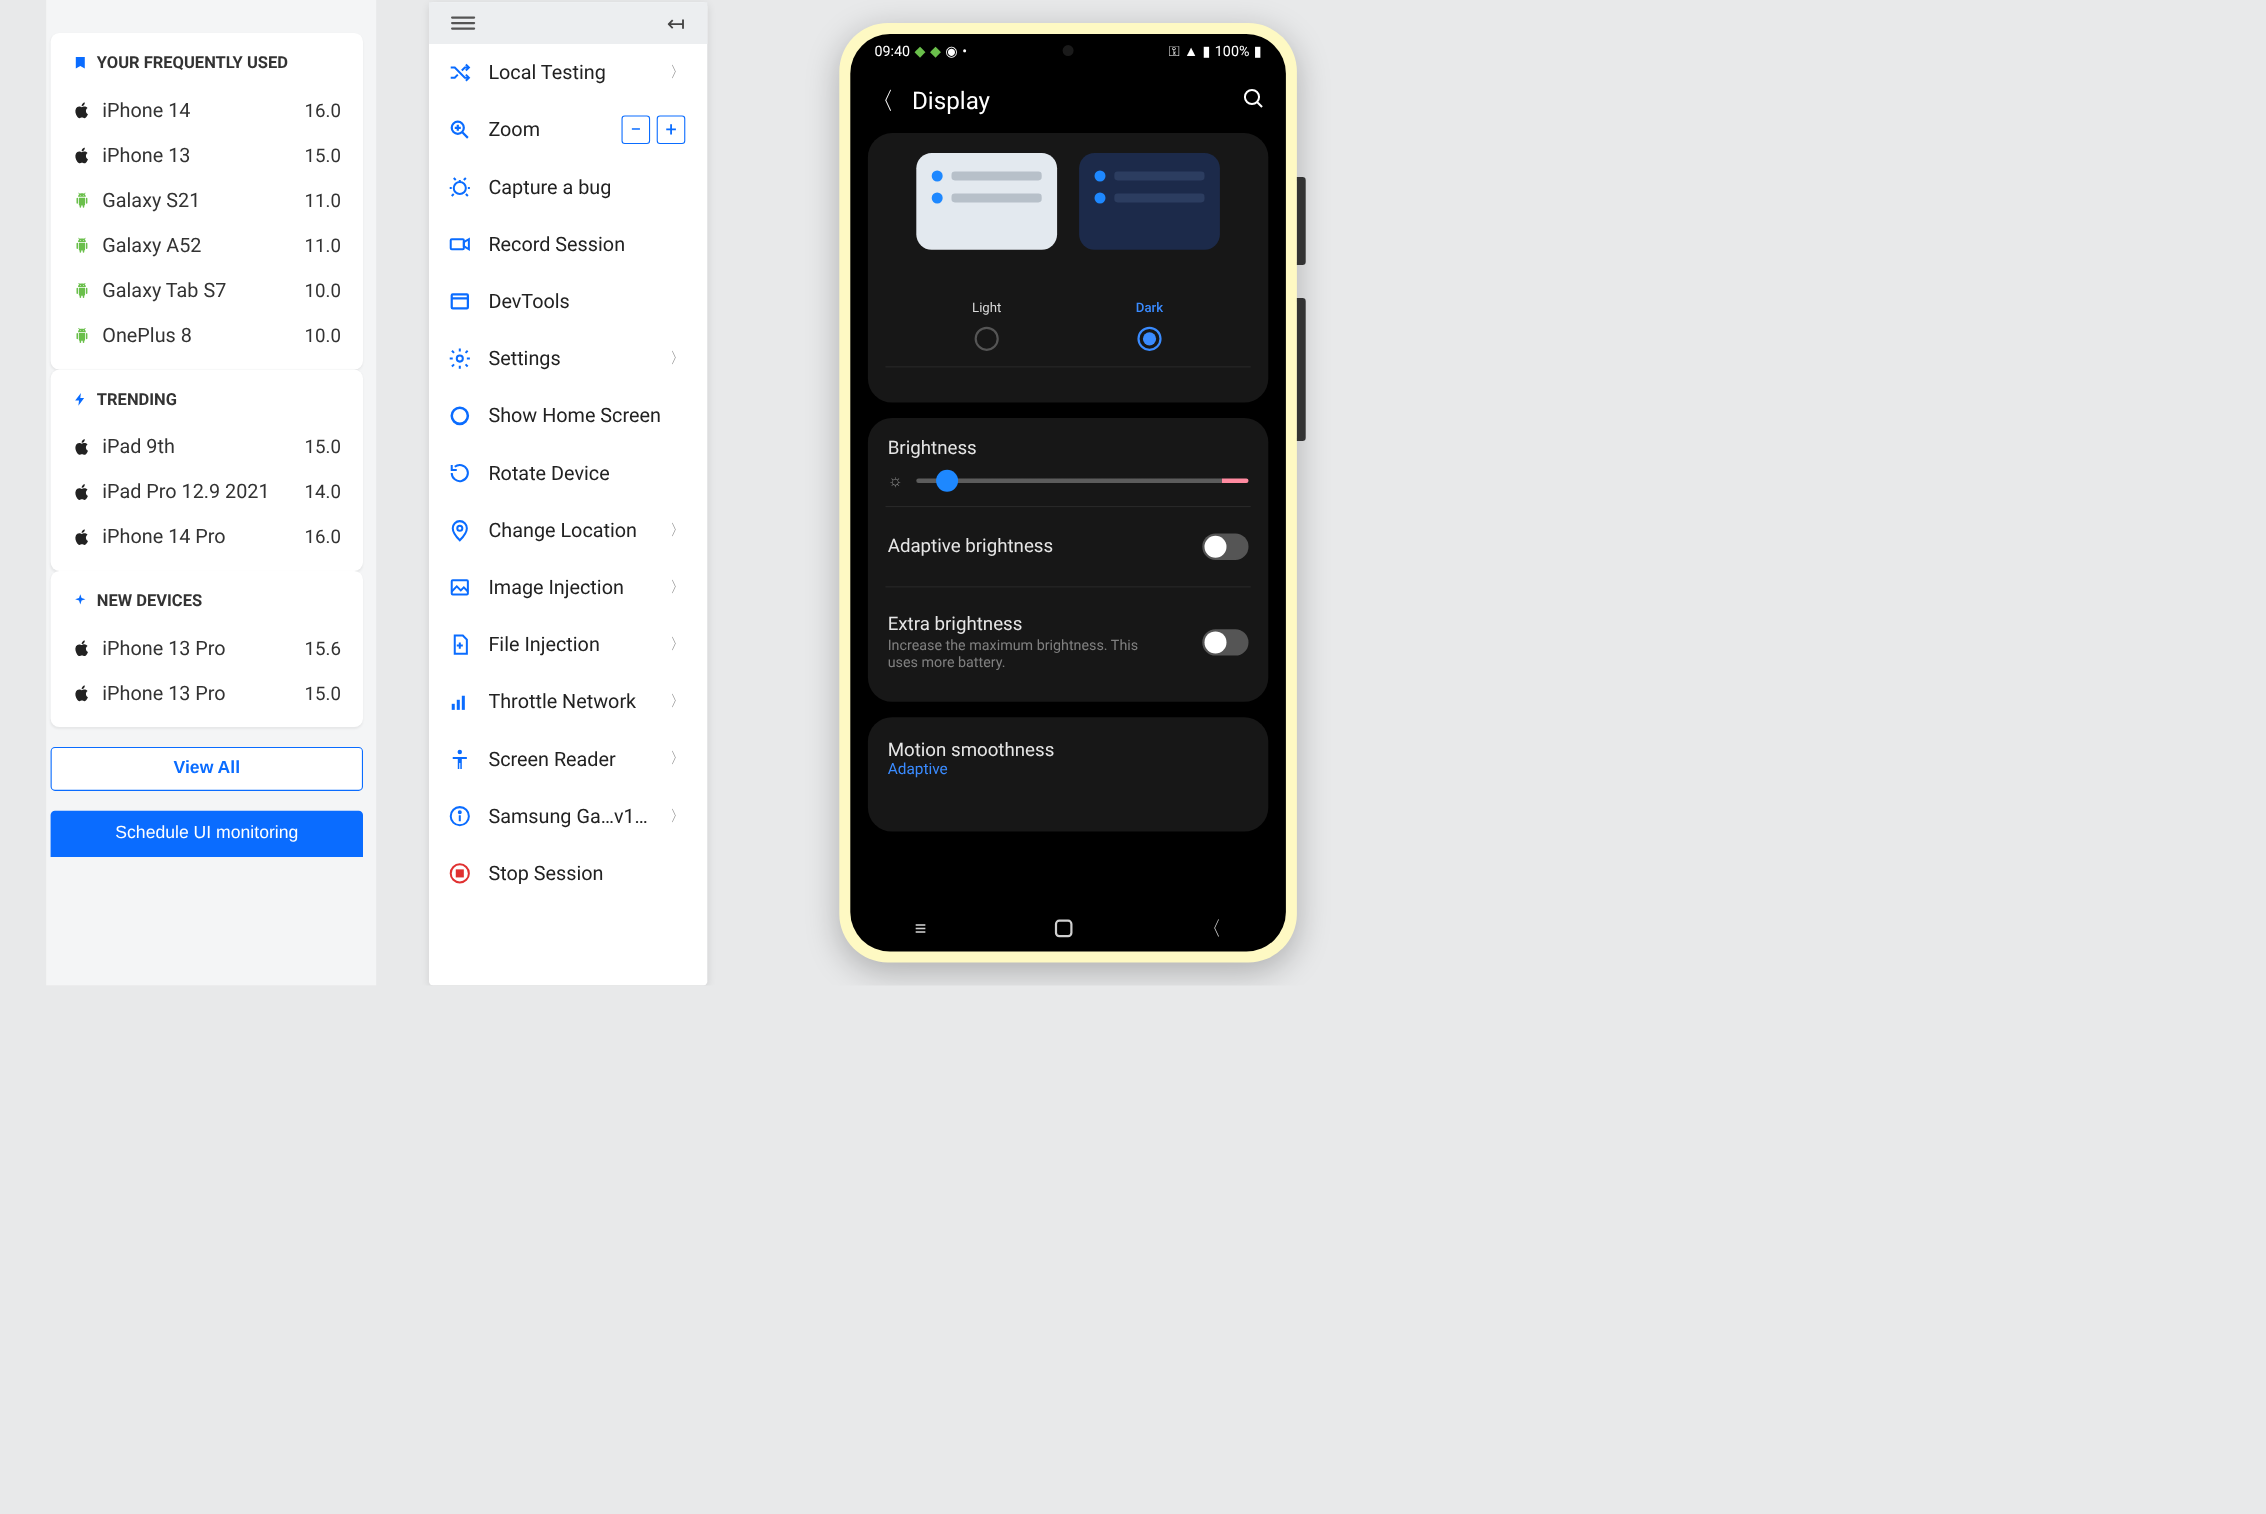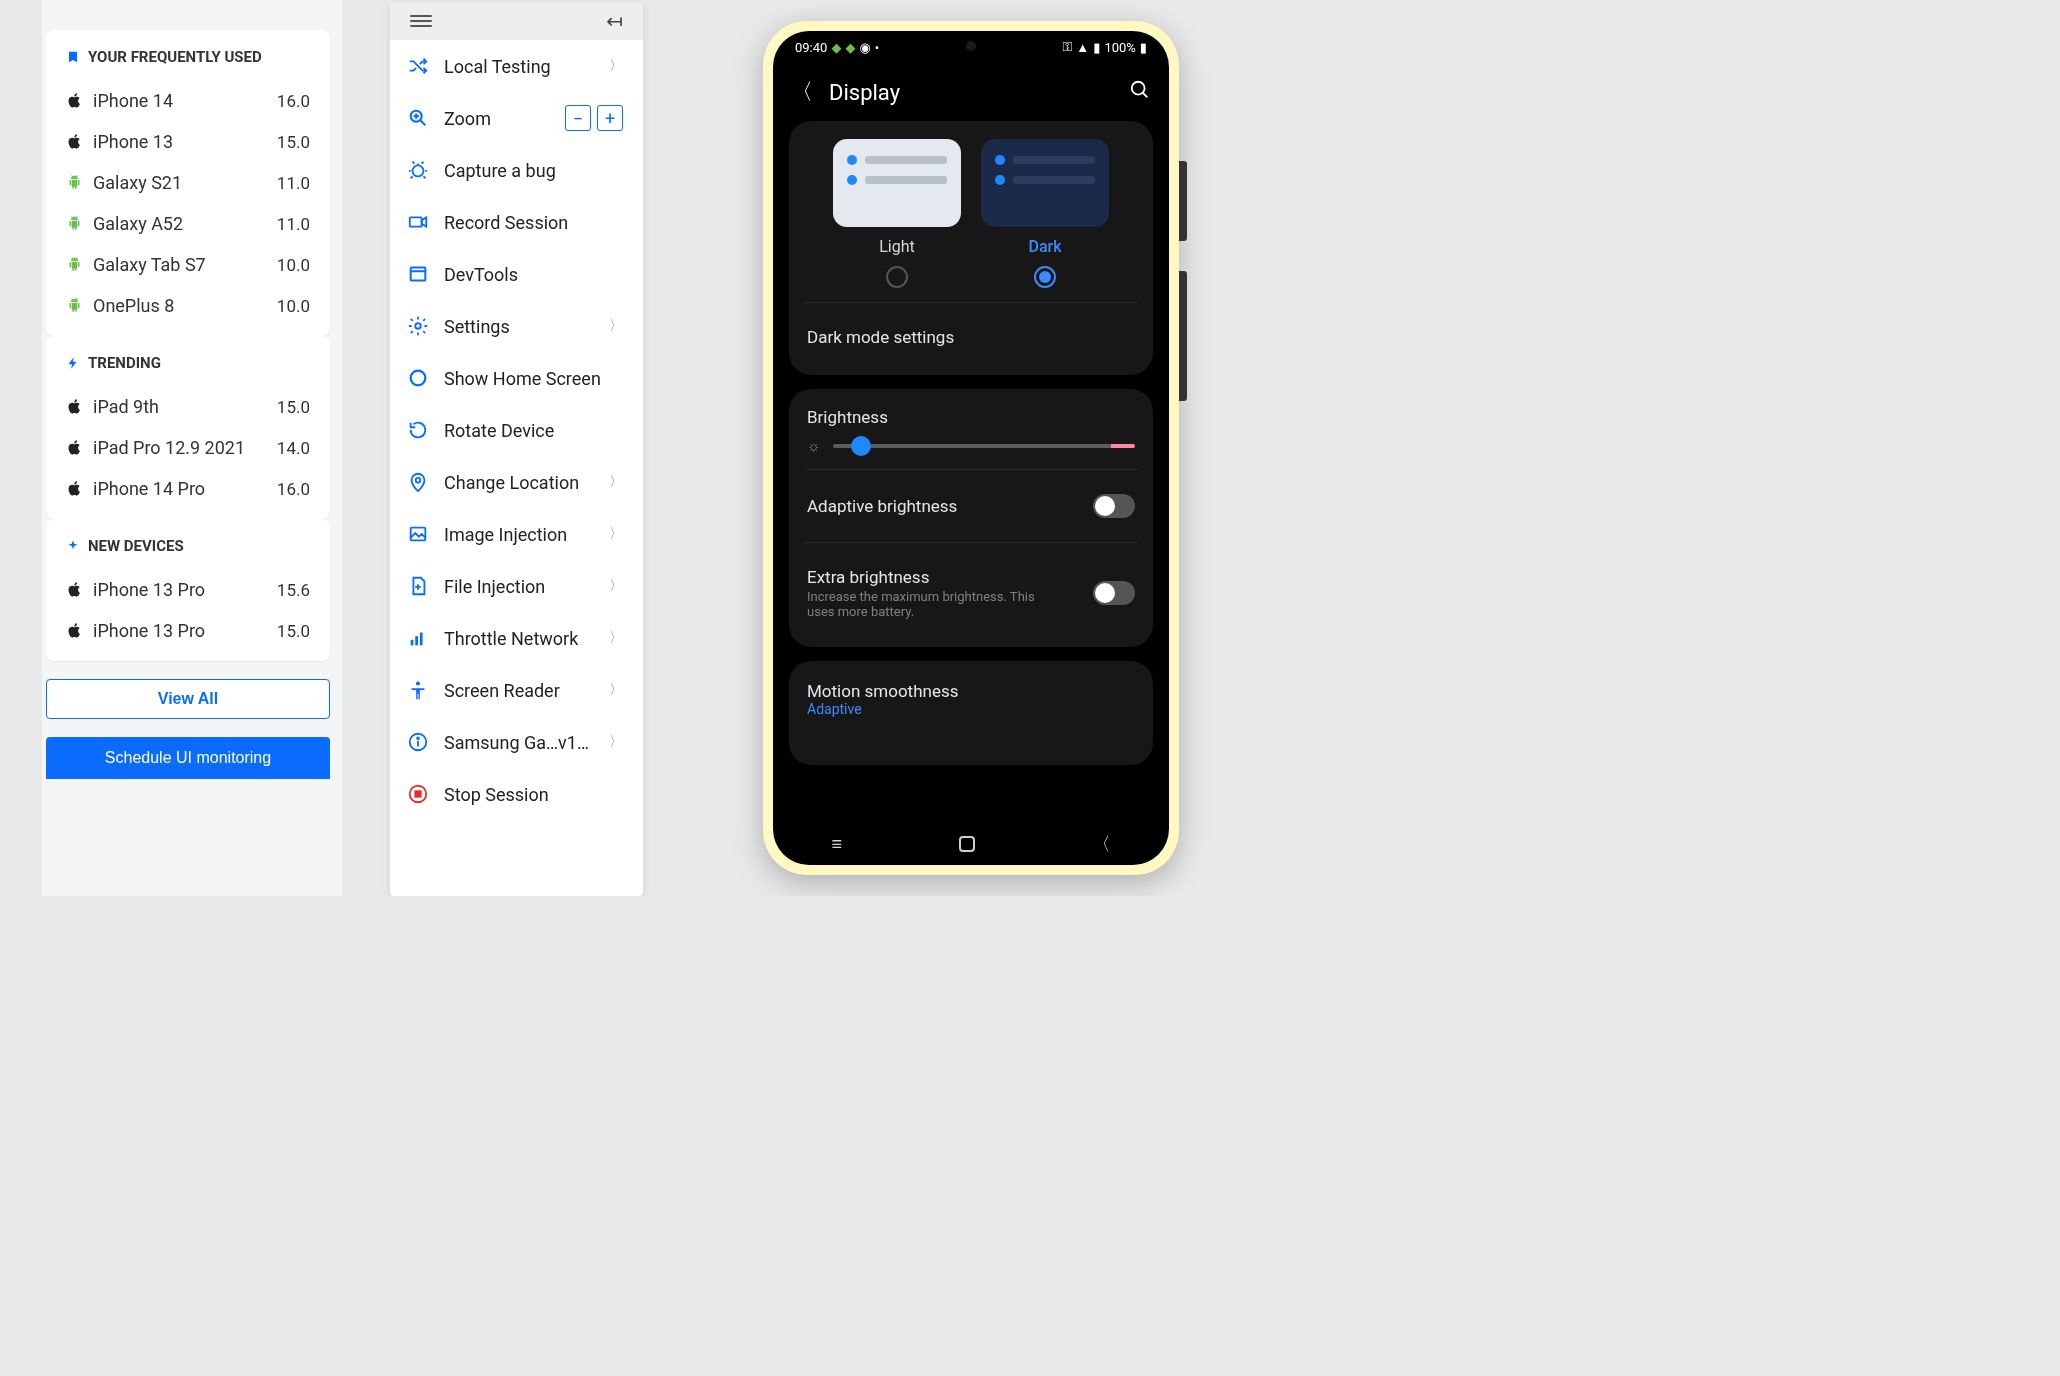--- a/index.html
+++ b/index.html
@@ -218,21 +218,21 @@
     flex-direction: column;
     gap: 10px;
   }
   .theme-preview.light { background: #e3e9ef; }
   .theme-preview.dark  { background: #1c2a4a; }
   .pv-line { display: flex; align-items: center; gap: 8px; }
   .pv-dot { width: 10px; height: 10px; border-radius: 50%; background: #1e88ff; }
   .pv-bar { height: 8px; border-radius: 3px; flex: 1; }
   .theme-preview.light .pv-bar { background: #b7c0c9; }
   .theme-preview.dark .pv-bar { background: #2c3d60; }
-  .theme-label { font-size: 16px; }
+  .theme-label { font-size: 12px; margin-top: 36px; }
   .theme-label.active { color: #3a8bff; font-weight: 500; }
   .radio {
     width: 22px; height: 22px;
     border: 2px solid #555;
     border-radius: 50%;
     display: flex; align-items: center; justify-content: center;
   }
   .radio.active { border-color: #3a8bff; }
   .radio.active::after { content: ''; width: 12px; height: 12px; background: #3a8bff; border-radius: 50%; }
 
@@ -650,23 +650,20 @@
                 <div class="pv-line">
                     <span class="pv-dot"></span>
                     <span class="pv-bar"></span>
                   </div>
               </div>
               <span class="theme-label active">Dark</span>
               <span class="radio active"></span>
             </div>
           </div>
           <div class="divider"></div>
-          <div class="setting-row">
-            <span class="setting-title">Dark mode settings</span>
-          </div>
         </div>
 
         <div class="section-card">
           <div class="setting-title">Brightness</div>
           <div class="slider-row">
             <span class="sun-icon">☼</span>
             <div class="slider-track">
                 <div class="slider-thumb"></div>
               </div>
           </div>

